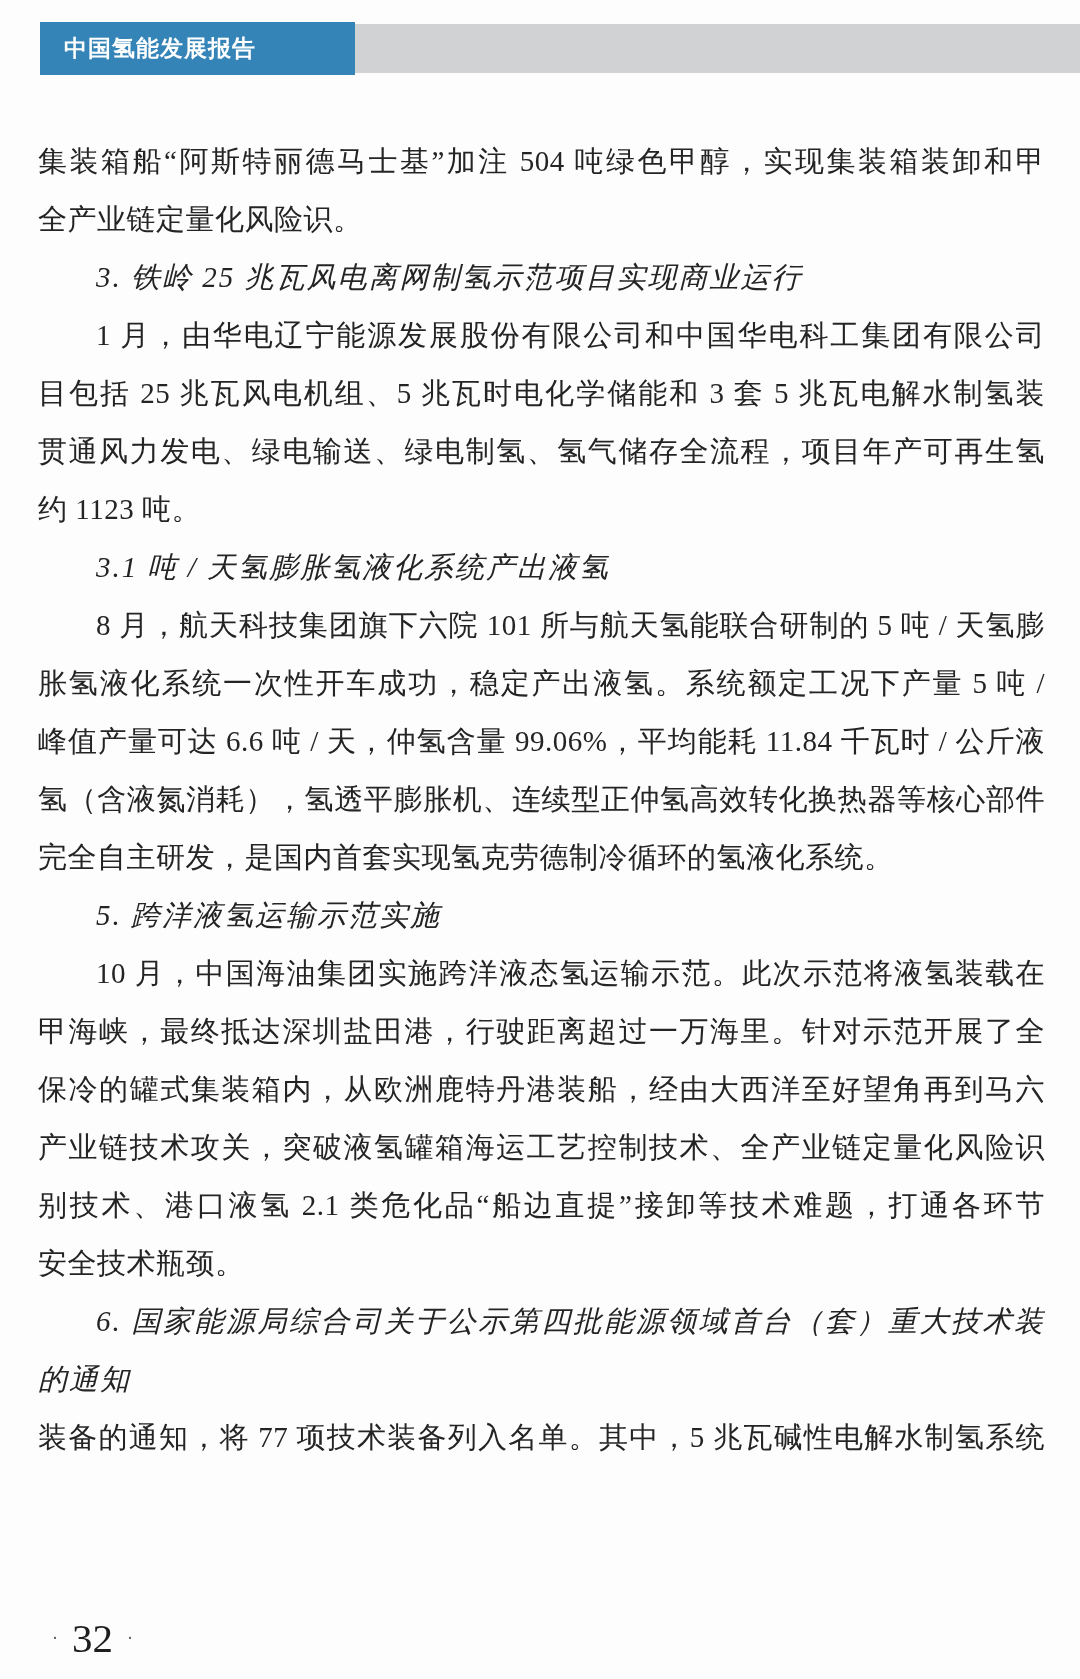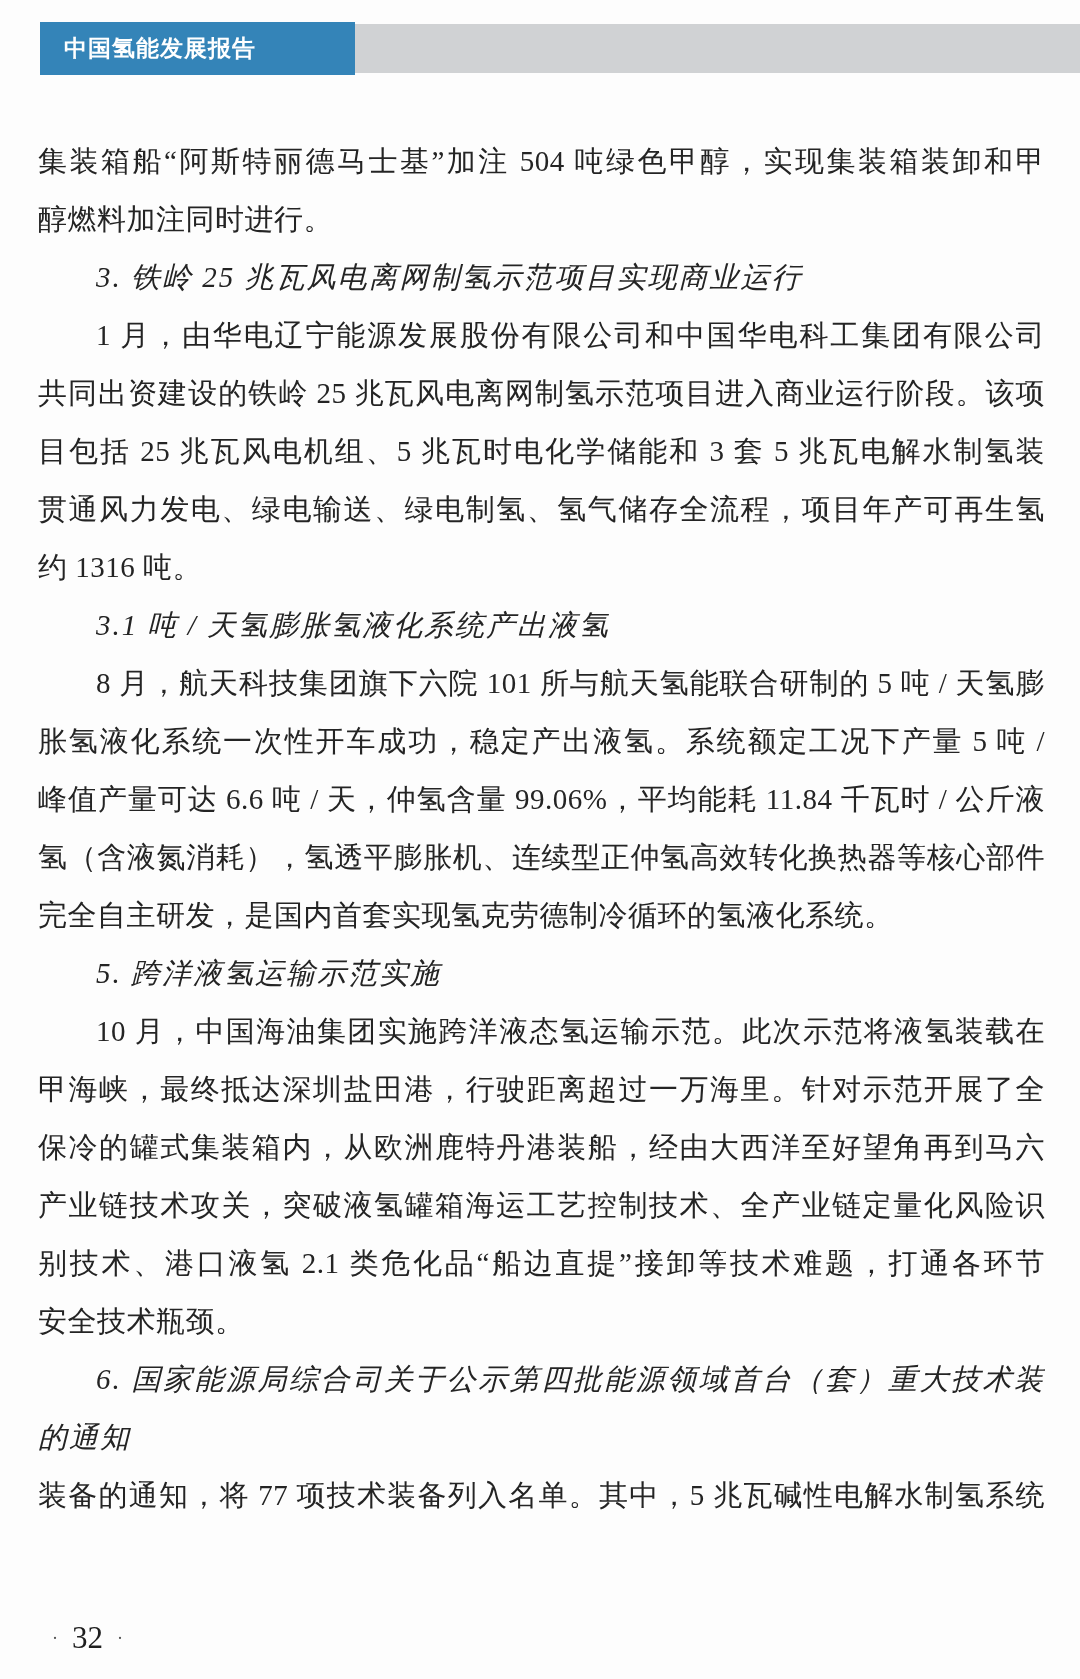--- a/index.html
+++ b/index.html
@@ -87,45 +87,44 @@
     line-height: 44px;
     display: flex;
     align-items: center;
   }
   .footer .dot {
     font-size: 18px;
     color: #555;
     margin: 0 14px;
   }
   .footer .pnum {
-    font-size: 31px;
+    font-size: 41px;
     color: #1e1e1e;
   }
 </style>
 </head>
 <body>
 
 <div class="page">
 
   <header class="header">
     <div class="title-box" style="background: rgb(52, 132, 184);">
       <span class="title-text">中国氢能发展报告</span>
     </div>
     <div class="header-bar" style="background: rgb(208, 210, 212);"></div>
   </header>
 
   <main class="body-text">
       <div class="line justify">集装箱船“阿斯特丽德马士基”加注 504 吨绿色甲醇，实现集装箱装卸和甲</div>
-      <div class="line">醇燃料加注同时进行。</div>
+      <div class="line">全产业链定量化风险识。</div>
       <div class="line heading indent">3. 铁岭 25 兆瓦风电离网制氢示范项目实现商业运行</div>
       <div class="line indent justify">1 月，由华电辽宁能源发展股份有限公司和中国华电科工集团有限公司</div>
-      <div class="line justify">共同出资建设的铁岭 25 兆瓦风电离网制氢示范项目进入商业运行阶段。该项</div>
       <div class="line justify">目包括 25 兆瓦风电机组、5 兆瓦时电化学储能和 3 套 5 兆瓦电解水制氢装备，</div>
       <div class="line justify">贯通风力发电、绿电输送、绿电制氢、氢气储存全流程，项目年产可再生氢</div>
-      <div class="line">约 1316 吨。</div>
+      <div class="line">约 1123 吨。</div>
       <div class="line heading indent">3.1 吨 / 天氢膨胀氢液化系统产出液氢</div>
       <div class="line indent justify">8 月，航天科技集团旗下六院 101 所与航天氢能联合研制的 5 吨 / 天氢膨</div>
       <div class="line justify">胀氢液化系统一次性开车成功，稳定产出液氢。系统额定工况下产量 5 吨 / 天，</div>
       <div class="line justify">峰值产量可达 6.6 吨 / 天，仲氢含量 99.06%，平均能耗 11.84 千瓦时 / 公斤液</div>
       <div class="line justify">氢（含液氮消耗），氢透平膨胀机、连续型正仲氢高效转化换热器等核心部件</div>
       <div class="line">完全自主研发，是国内首套实现氢克劳德制冷循环的氢液化系统。</div>
       <div class="line heading indent">5. 跨洋液氢运输示范实施</div>
       <div class="line indent justify">10 月，中国海油集团实施跨洋液态氢运输示范。此次示范将液氢装载在</div>
       <div class="line justify">甲海峡，最终抵达深圳盐田港，行驶距离超过一万海里。针对示范开展了全</div>
       <div class="line justify">保冷的罐式集装箱内，从欧洲鹿特丹港装船，经由大西洋至好望角再到马六</div>

